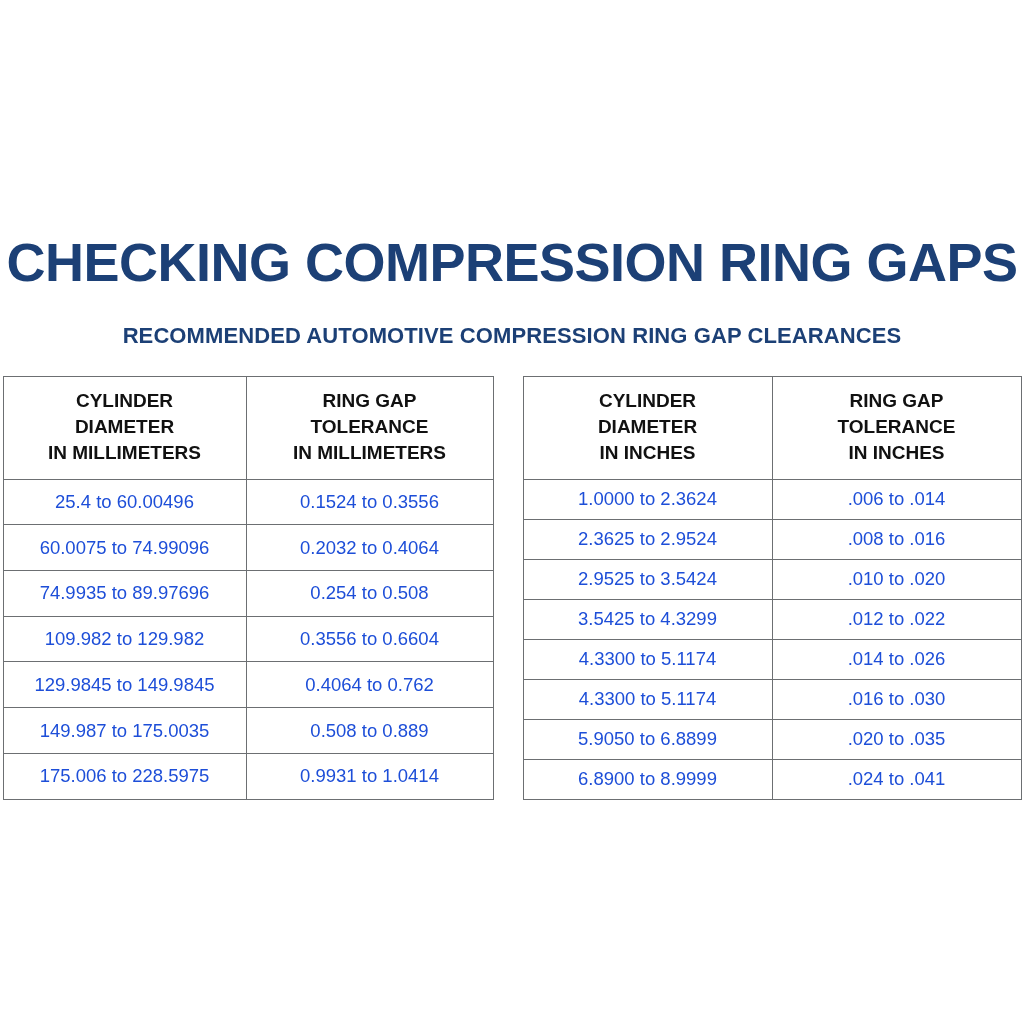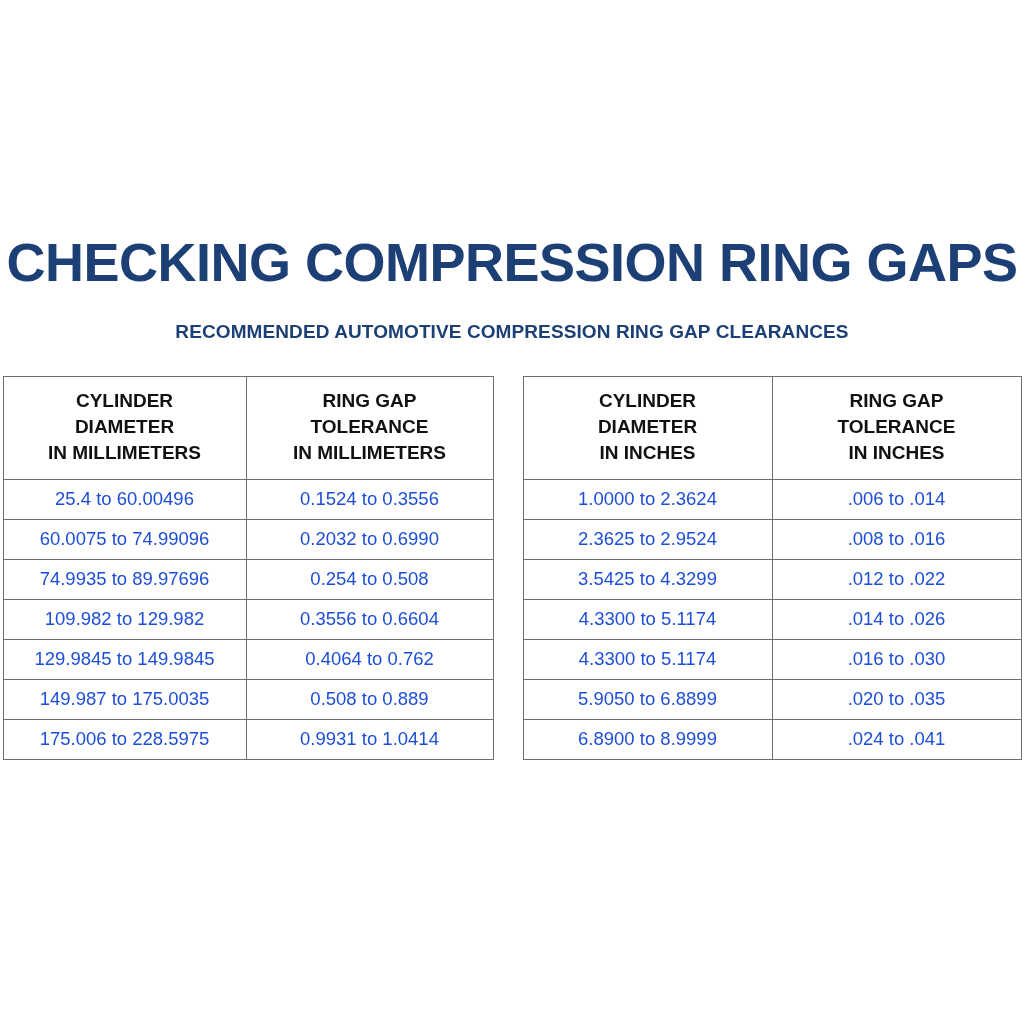--- a/index.html
+++ b/index.html
@@ -31,21 +31,21 @@
     letter-spacing: -0.5px;
     color: #1c4076;
     line-height: 1.05;
   }
   .subtitle {
     position: absolute;
     top: 305px;
     left: 0;
     width: 1024px;
     text-align: center;
-    font-size: 19px;
+    font-size: 22px;
     font-weight: bold;
     color: #1c4076;
     letter-spacing: 0.1px;
   }
   .tables {
     position: absolute;
     top: 376px;
     left: 0;
     width: 1024px;
     display: flex;
@@ -112,21 +112,21 @@
           </th>
         </tr>
       </thead>
       <tbody>
         <tr>
           <td>25.4 to 60.00496</td>
           <td>0.1524 to 0.3556</td>
         </tr>
         <tr>
           <td>60.0075 to 74.99096</td>
-          <td>0.2032 to 0.6990</td>
+          <td>0.2032 to 0.4064</td>
         </tr>
         <tr>
           <td>74.9935 to 89.97696</td>
           <td>0.254 to 0.508</td>
         </tr>
         <tr>
           <td>109.982 to 129.982</td>
           <td>0.3556 to 0.6604</td>
         </tr>
         <tr>
@@ -166,20 +166,24 @@
       <tbody>
         <tr>
           <td>1.0000 to 2.3624</td>
           <td>.006 to .014</td>
         </tr>
         <tr>
           <td>2.3625 to 2.9524</td>
           <td>.008 to .016</td>
         </tr>
         <tr>
+          <td>2.9525 to 3.5424</td>
+          <td>.010 to .020</td>
+        </tr>
+        <tr>
           <td>3.5425 to 4.3299</td>
           <td>.012 to .022</td>
         </tr>
         <tr>
           <td>4.3300 to 5.1174</td>
           <td>.014 to .026</td>
         </tr>
         <tr>
           <td>4.3300 to 5.1174</td>
           <td>.016 to .030</td>

